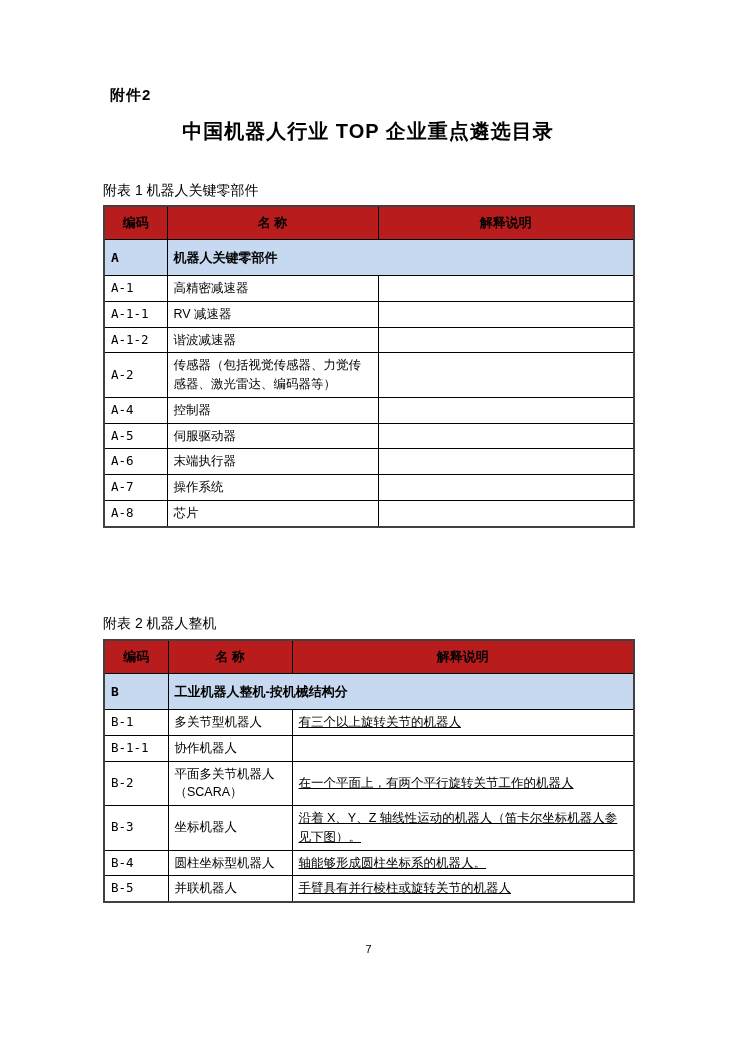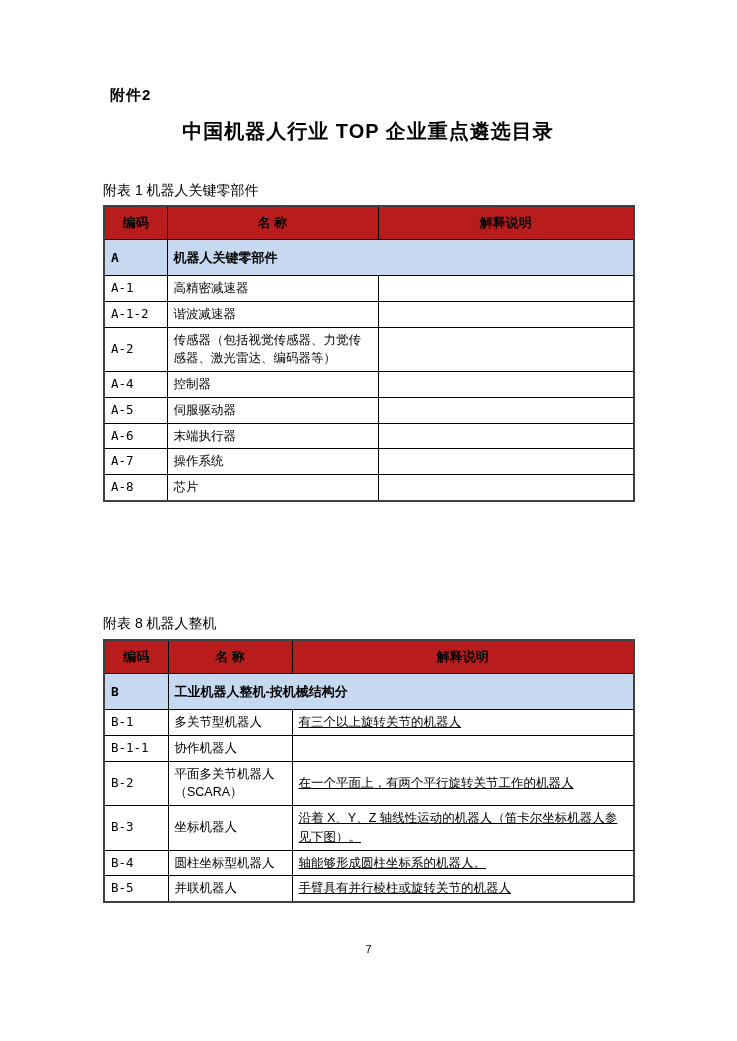--- a/index.html
+++ b/index.html
@@ -120,20 +120,25 @@
       <tr class="group-row">
         <td class="code-cell">A</td>
         <td colspan="2">机器人关键零部件</td>
       </tr>
       <tr>
         <td class="code-cell">A-1</td>
         <td class="name-cell">高精密减速器</td>
         <td class="desc-cell"></td>
       </tr>
       <tr>
+        <td class="code-cell code-indent">A-1-1</td>
+        <td class="name-cell">RV 减速器</td>
+        <td class="desc-cell"></td>
+      </tr>
+      <tr>
         <td class="code-cell code-indent">A-1-2</td>
         <td class="name-cell">谐波减速器</td>
         <td class="desc-cell"></td>
       </tr>
       <tr>
         <td class="code-cell">A-2</td>
         <td class="name-cell">传感器（包括视觉传感器、力觉传感器、激光雷达、编码器等）</td>
         <td class="desc-cell"></td>
       </tr>
       <tr>
@@ -157,21 +162,21 @@
         <td class="desc-cell"></td>
       </tr>
       <tr>
         <td class="code-cell">A-8</td>
         <td class="name-cell">芯片</td>
         <td class="desc-cell"></td>
       </tr>
     </tbody>
   </table>
 
-  <div class="table-caption caption-2">附表 8 机器人整机</div>
+  <div class="table-caption caption-2">附表 2 机器人整机</div>
 
   <table class="doc-table table-2">
     <colgroup>
       <col style="width:64px">
         <col style="width:124px">
         <col style="width:342px">
     </colgroup>
     <tbody>
       <tr class="head-row">
         <td>编码</td>

